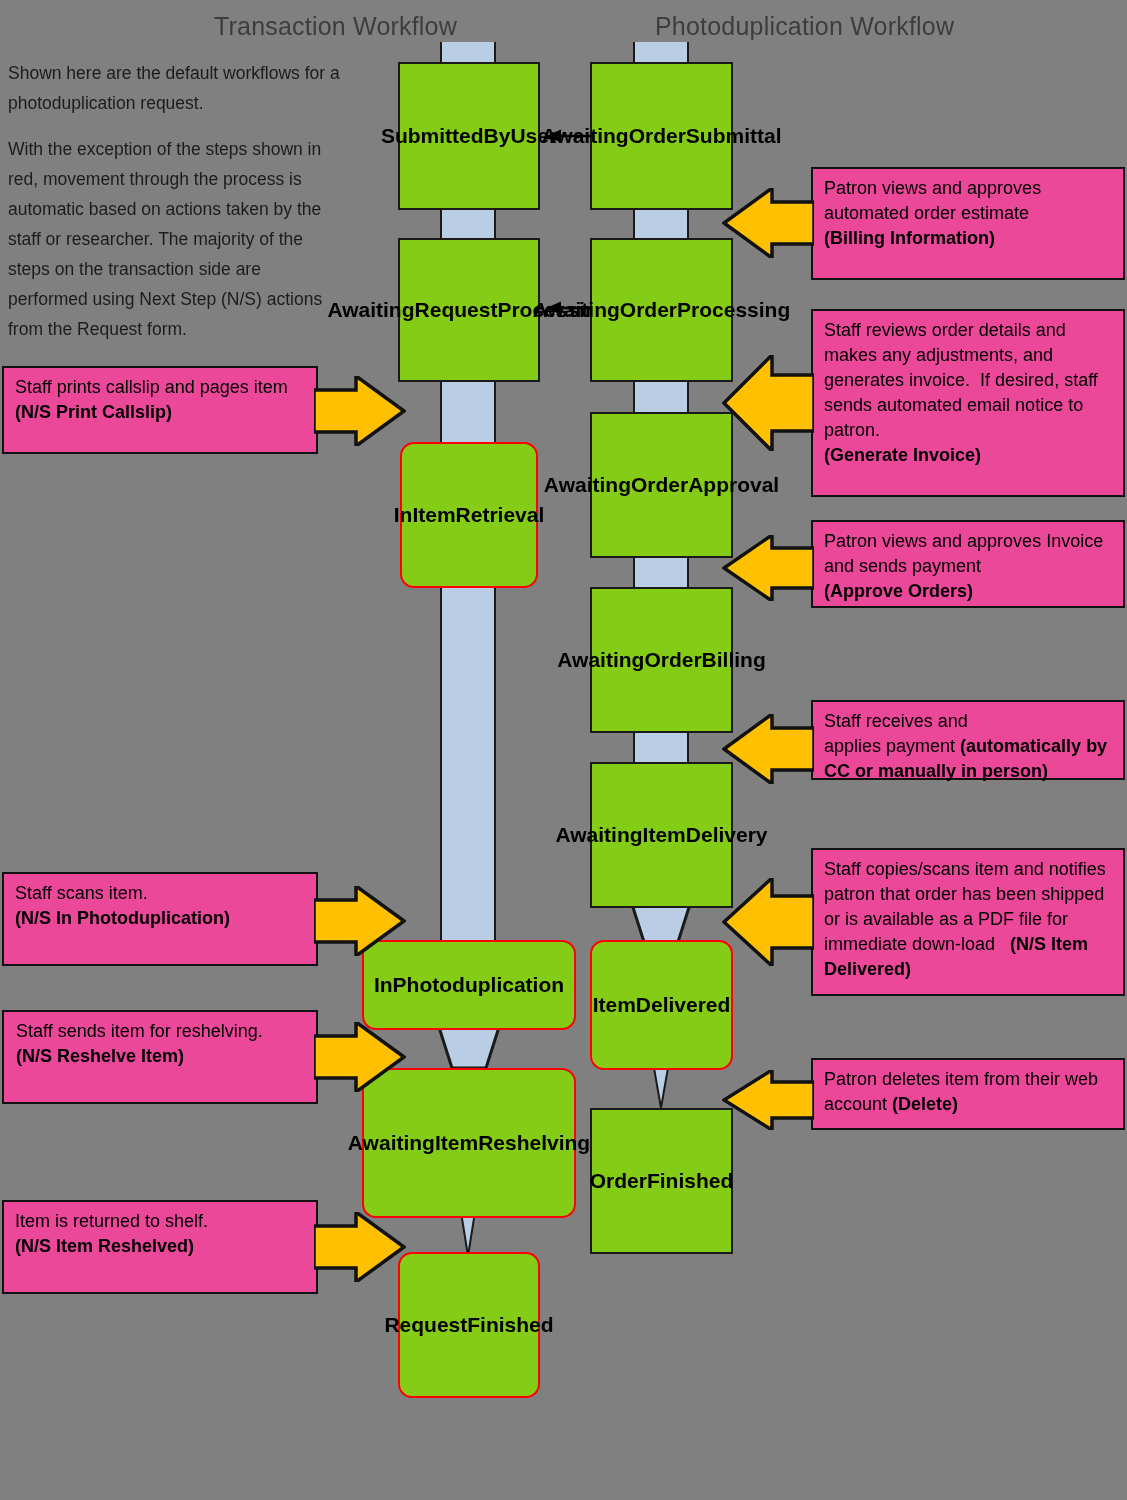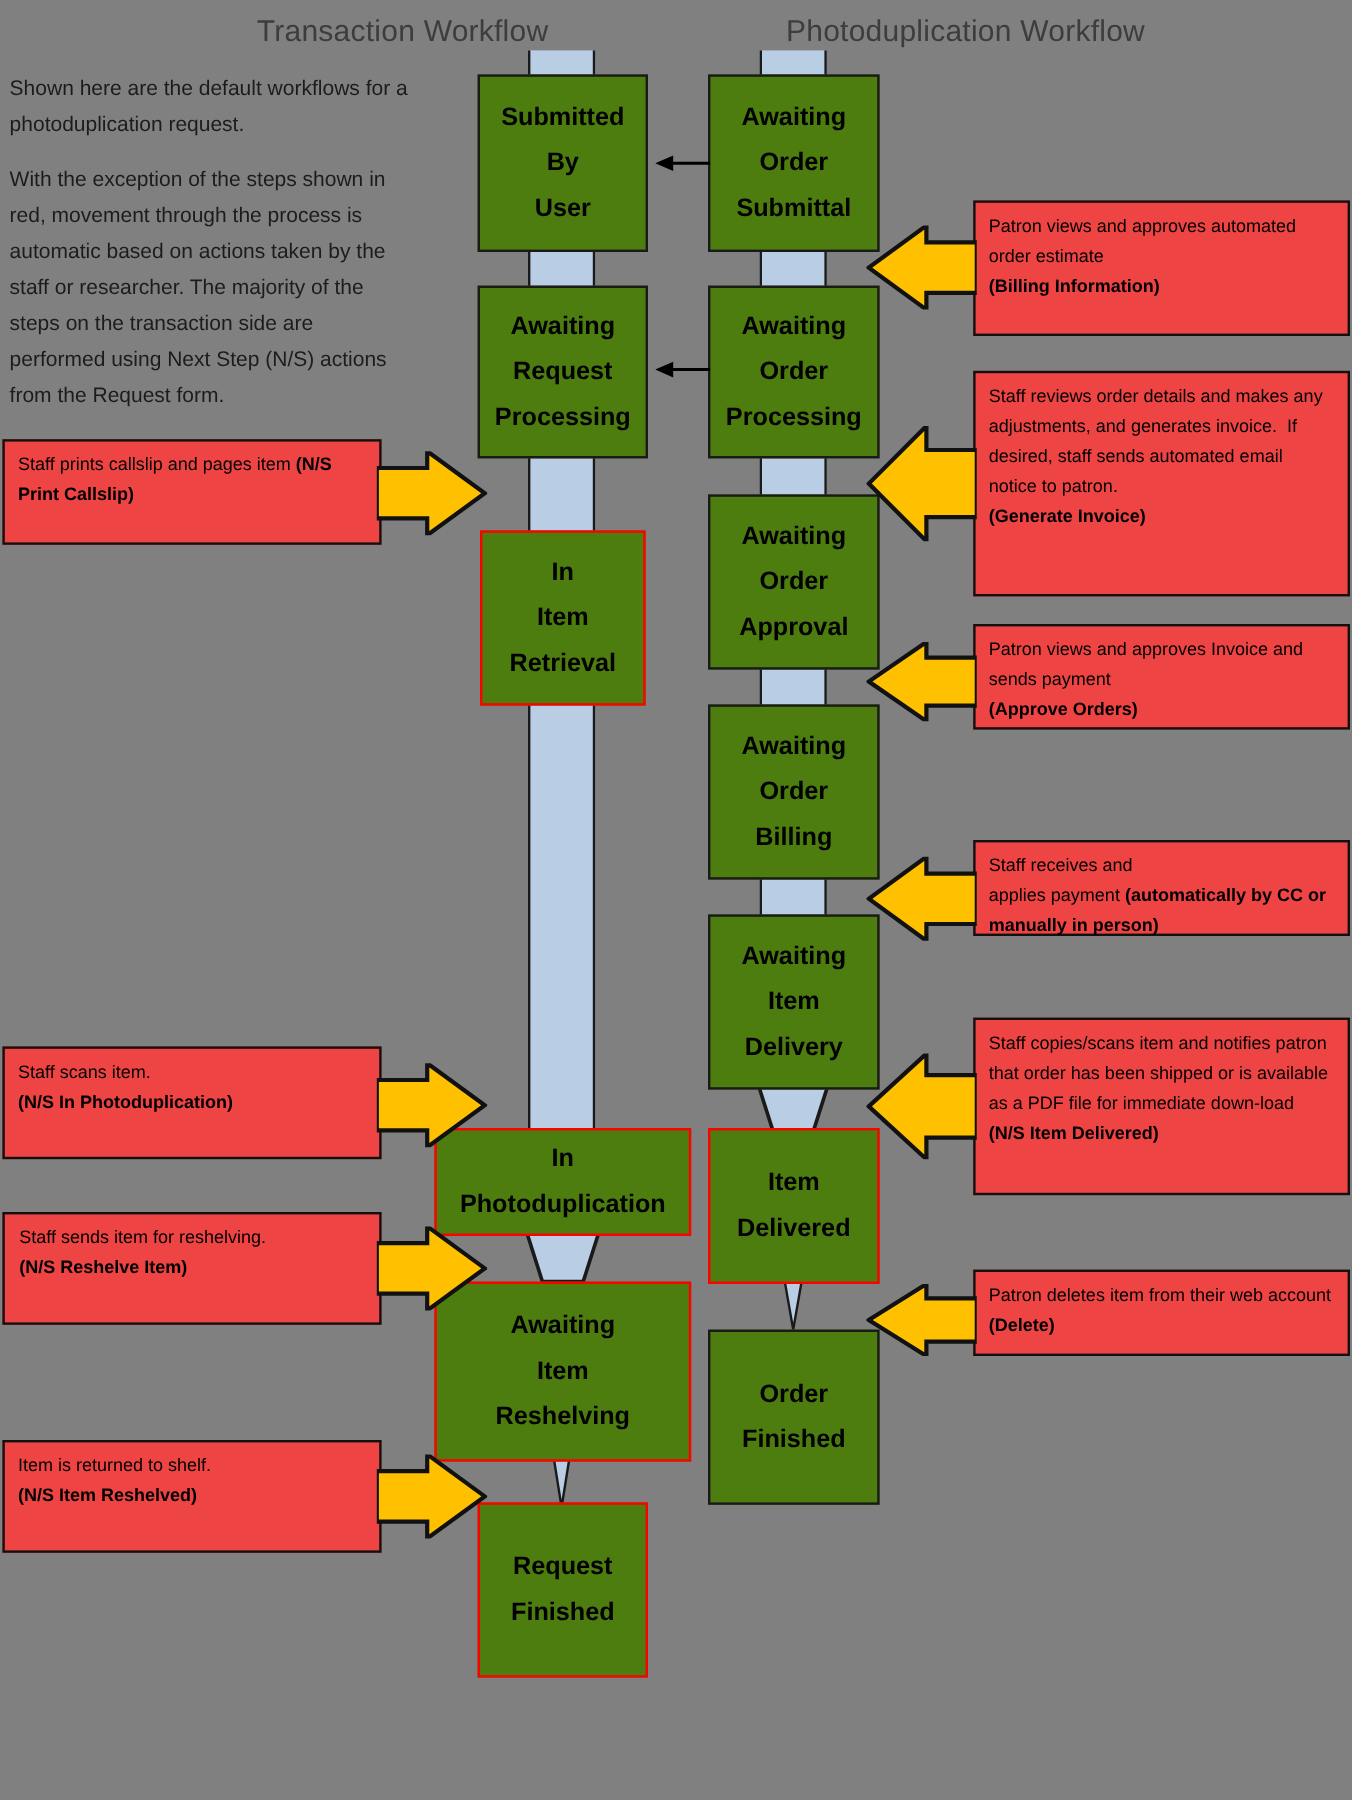--- a/index.html
+++ b/index.html
@@ -29,57 +29,57 @@
     width:336px;
     font-size:17.5px;
     line-height:30px;
     color:#1c1c1c;
   }
   .intro p{margin:0 0 16px 0;}
 
   
   .node{
     position:absolute;
-    background:#4d7c0f;
+    background:#84cc16;
     border:2px solid #1a1a1a;
     box-sizing:border-box;
     display:flex;
-    flex-direction:column;
+    flex-direction:row;
     align-items:center;
     justify-content:center;
     font-size:21px;
     font-weight:bold;
     color:#000;
     line-height:38px;
     text-align:center;
     z-index:4;
   }
-  .node.red{border-color:#FF0000;}
+  .node.red{border-color:#FF0000;border-radius:14px;}
   .node .ln{display:block;}
 
   
   .conn{
     position:absolute;
     background:#B9CDE5;
     z-index:2;
   }
   .conn.edged{border-left:2px solid #1a1a1a;border-right:2px solid #1a1a1a;box-sizing:border-box;}
   .taper{position:absolute;z-index:2;}
 
   
   .harrow{position:absolute;z-index:5;}
 
   
   .callout{
     position:absolute;
-    background:#ef4444;
+    background:#ec4899;
     border:2px solid #111;
     box-sizing:border-box;
     color:#000;
-    font-size:15px;
+    font-size:18px;
     line-height:25px;
     padding:7px 10px 7px 11px;
     z-index:6;
   }
   .callout b{font-weight:bold;}
   .ptr{position:absolute;z-index:6;}
 </style>
 </head>
 <body>
 

